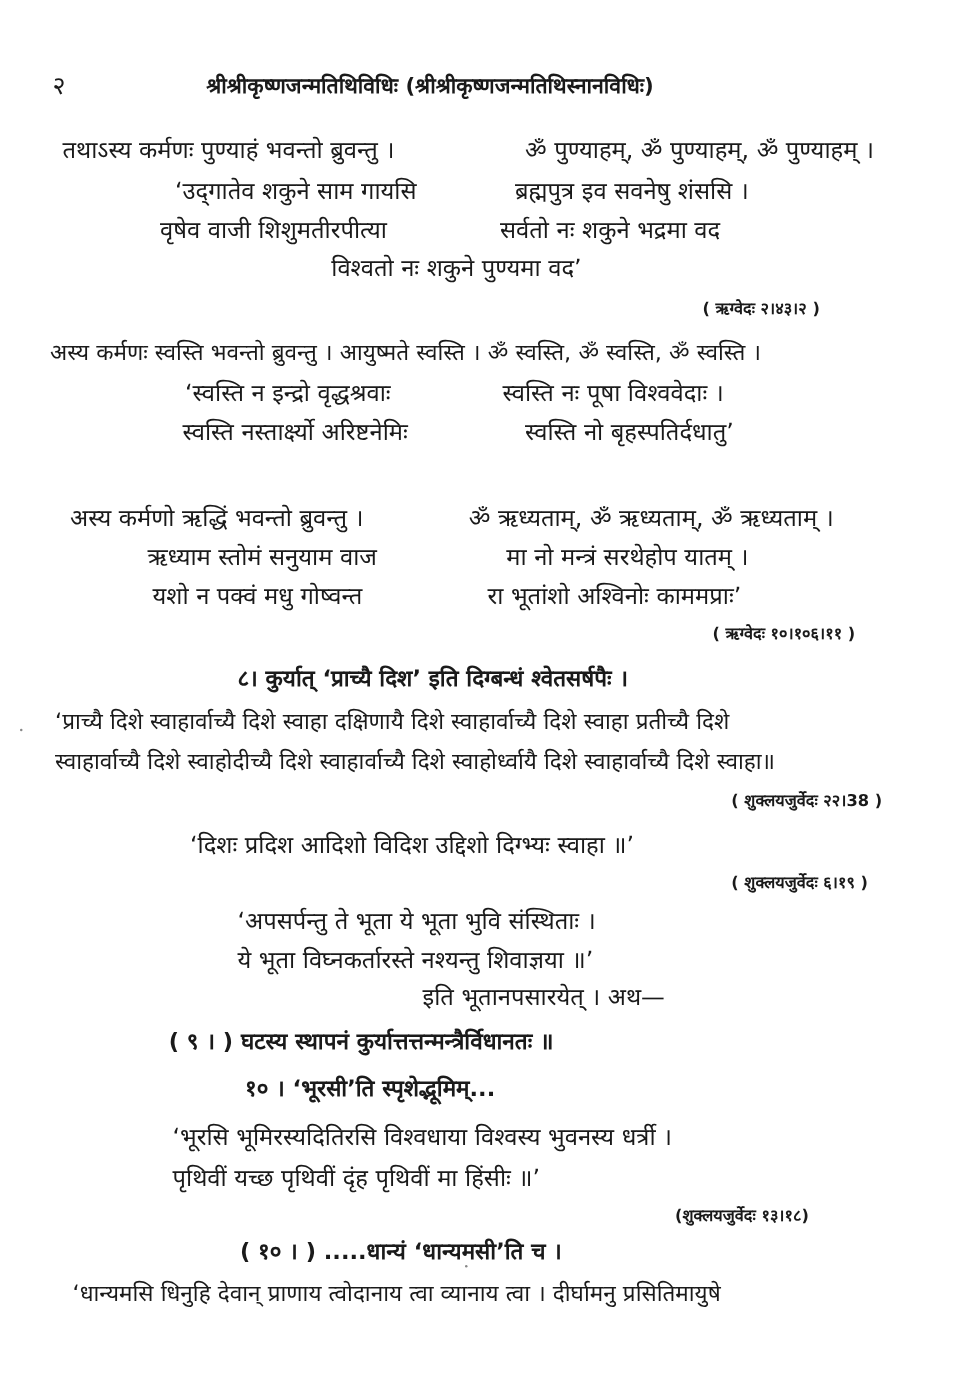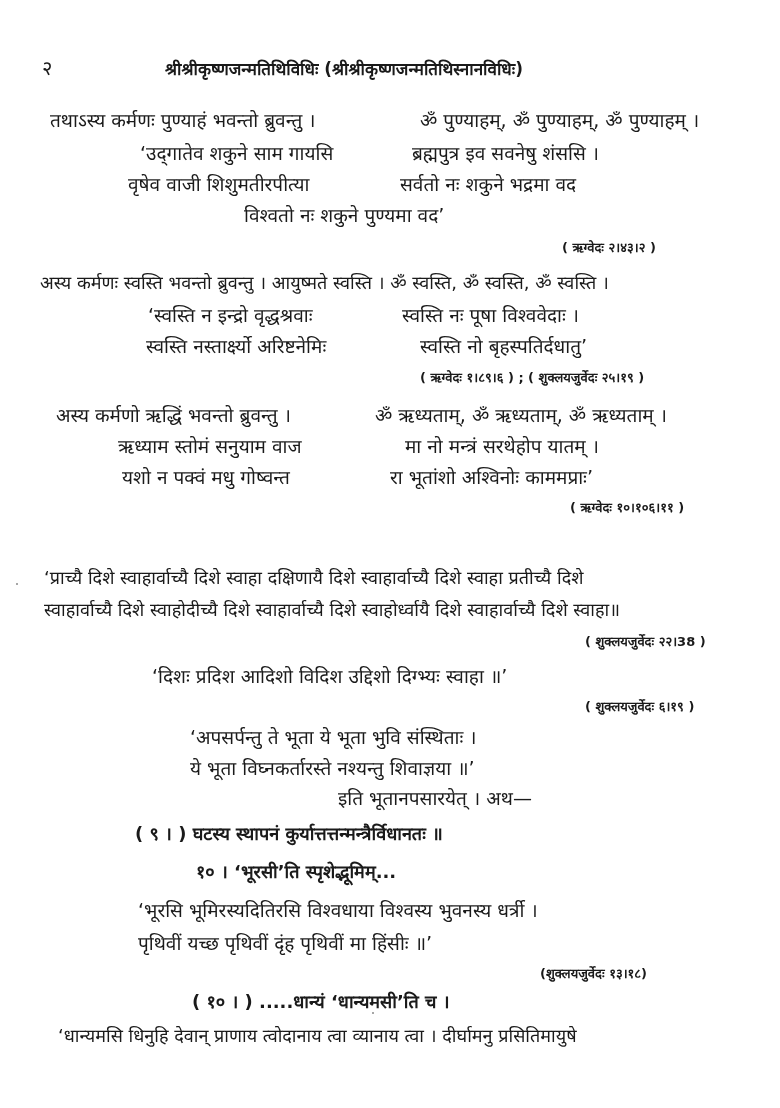--- a/index.html
+++ b/index.html
@@ -59,45 +59,45 @@
 
   <div class="line" style="left:50px; top:108px;">तथाऽस्य कर्मणः पुण्याहं भवन्तो ब्रुवन्तु ।</div>
   <div class="line" style="left:420px; top:108px;">ॐ पुण्याहम्, ॐ पुण्याहम्, ॐ पुण्याहम् ।</div>
 
   <div class="line" style="left:412px; top:141px;">ब्रह्मपुत्र इव सवनेषु शंससि ।</div>
   <div class="line" style="left:140px; top:141px;">‘उद्‌गातेव शकुने साम गायसि</div>
 
   <div class="line" style="left:128px; top:172px;">वृषेव वाजी शिशुमतीरपीत्या</div>
   <div class="line" style="left:400px; top:172px;">सर्वतो नः शकुने भद्रमा वद</div>
 
-  <div class="line" style="left:244px; top:203px;">विश्वतो नः शकुने पुण्यमा वद’</div>
+  <div class="line" style="left:265px; top:203px;">विश्वतो नः शकुने पुण्यमा वद’</div>
 
   <div class="line ref" style="left:562px; top:236px;">( ऋग्वेदः २।४३।२ )</div>
 
   <div class="line" style="left:40px; top:271px; font-size:18px;">अस्य कर्मणः स्वस्ति भवन्तो ब्रुवन्तु । आयुष्मते स्वस्ति । ॐ स्वस्ति, ॐ स्वस्ति, ॐ स्वस्ति ।</div>
 
   <div class="line" style="left:148px; top:303px;">‘स्वस्ति न इन्द्रो वृद्धश्रवाः</div>
   <div class="line" style="left:402px; top:303px;">स्वस्ति नः पूषा विश्ववेदाः ।</div>
 
   <div class="line" style="left:146px; top:334px;">स्वस्ति नस्तार्क्ष्यो अरिष्टनेमिः</div>
   <div class="line" style="left:420px; top:334px;">स्वस्ति नो बृहस्पतिर्दधातु’</div>
 
-  <div class="line ref" style="left:420px; top:366px;">( ऋग्वेदः १।८९।६ ) ;  ( शुक्लयजुर्वेदः २५।१९ )</div>
 
   <div class="line" style="left:56px; top:403px;">अस्य कर्मणो ऋद्धिं भवन्तो ब्रुवन्तु ।</div>
   <div class="line" style="left:375px; top:403px;">ॐ ऋध्यताम्, ॐ ऋध्यताम्, ॐ ऋध्यताम् ।</div>
 
   <div class="line" style="left:118px; top:434px;">ऋध्याम स्तोमं सनुयाम वाज</div>
   <div class="line" style="left:405px; top:434px;">मा नो मन्त्रं सरथेहोप यातम् ।</div>
 
   <div class="line" style="left:122px; top:465px;">यशो न पक्वं मधु गोष्वन्त</div>
   <div class="line" style="left:390px; top:465px;">रा भूतांशो अश्विनोः काममप्राः’</div>
 
   <div class="line ref" style="left:570px; top:496px;">( ऋग्वेदः १०।१०६।११ )</div>
 
+  <div class="line bold" style="left:190px; top:532px; font-size:18px;">८।   कुर्यात् ‘प्राच्यै दिश’ इति दिग्बन्धं श्वेतसर्षपैः ।</div>
 
   <div class="line" style="left:44px; top:566px; font-size:18px;">‘प्राच्यै दिशे स्वाहार्वाच्यै दिशे स्वाहा दक्षिणायै दिशे स्वाहार्वाच्यै दिशे स्वाहा प्रतीच्यै दिशे</div>
   <div class="line" style="left:44px; top:598px; font-size:18px;">स्वाहार्वाच्यै दिशे स्वाहोदीच्यै दिशे स्वाहार्वाच्यै दिशे स्वाहोर्ध्वायै दिशे स्वाहार्वाच्यै दिशे स्वाहा॥</div>
 
   <div class="line ref" style="left:585px; top:630px;">( शुक्लयजुर्वेदः २२।38 )</div>
 
   <div class="line" style="left:152px; top:664px;">‘दिशः प्रदिश आदिशो विदिश उद्दिशो दिग्भ्यः स्वाहा ॥’</div>
   <div class="line ref" style="left:585px; top:695px;">( शुक्लयजुर्वेदः ६।१९ )</div>
 
   <div class="line" style="left:190px; top:756px;">ये भूता विघ्नकर्तारस्ते नश्यन्तु शिवाज्ञया ॥’</div>

